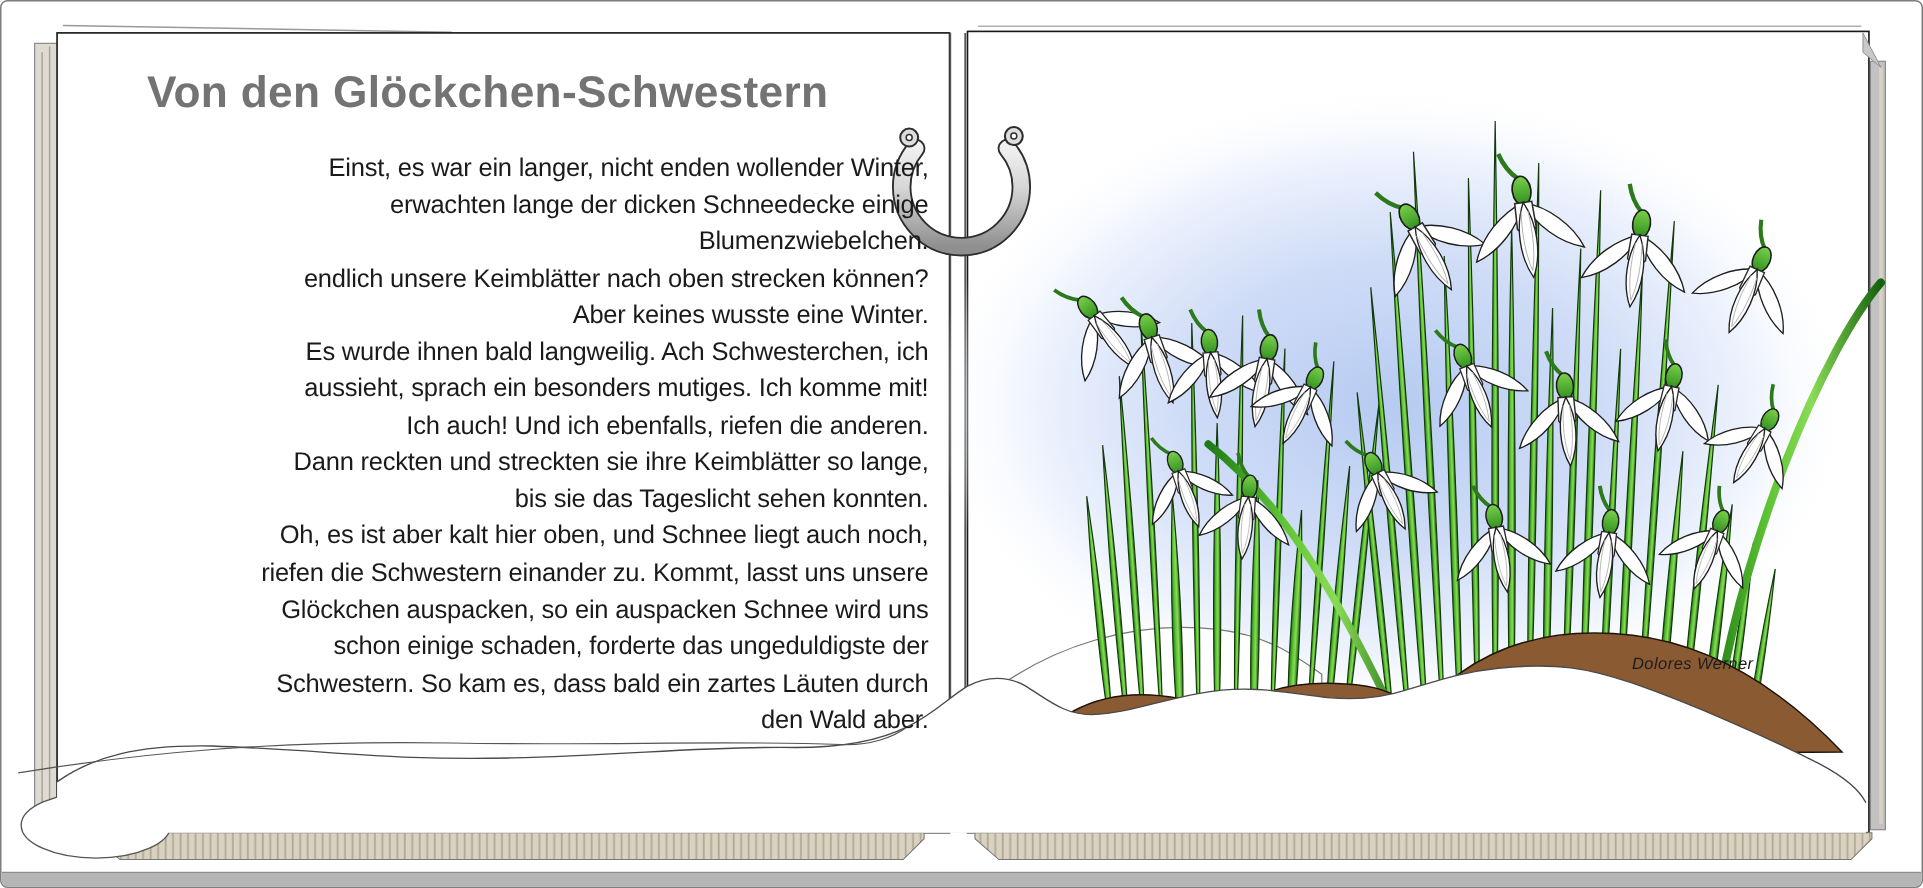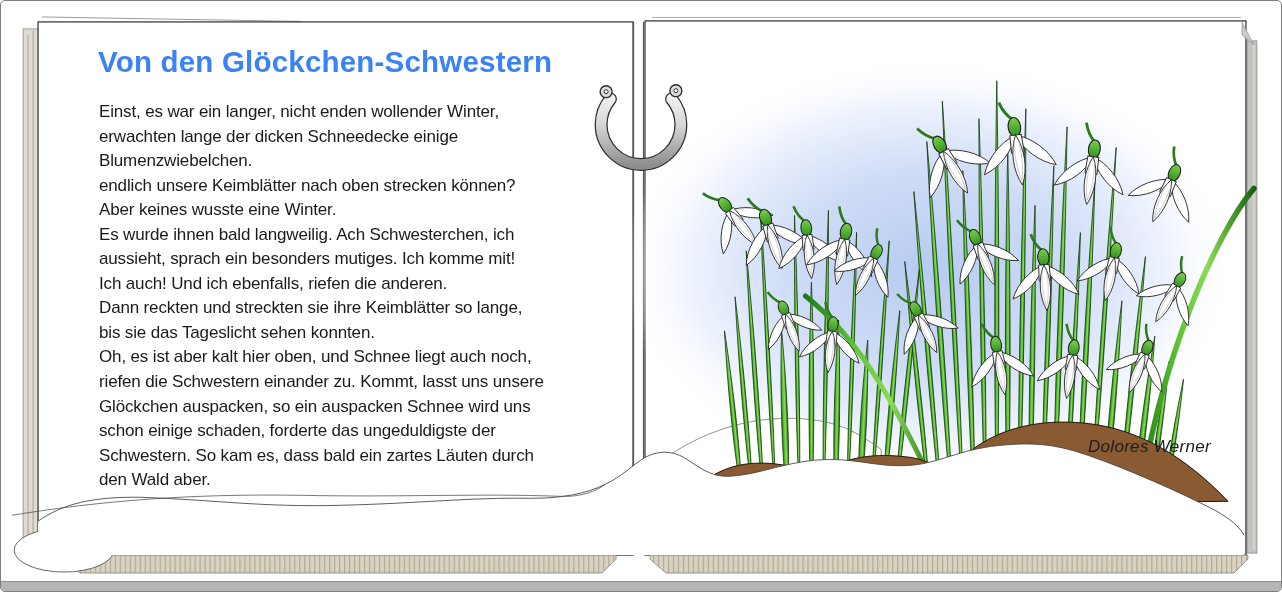--- a/index.html
+++ b/index.html
@@ -4,31 +4,31 @@
 <style>
   html,body{margin:0;padding:0;background:#ffffff;}
   #stage{
     position:relative;width:1280px;height:590px;margin:0;
     border:1px solid #7e7e7e;border-radius:5px;background:#ffffff;
     overflow:hidden;font-family:"Liberation Sans",sans-serif;
   }
   #scene{position:absolute;left:0;top:0;z-index:1;}
   #title{
     position:absolute;left:97px;top:44px;z-index:3;
-    font-size:29.5px;font-weight:600;letter-spacing:0.2px;color:#3b82f6;
+    font-size:29.5px;font-weight:600;letter-spacing:0.2px;color:#737373;
     white-space:nowrap;
   }
   #story{
     position:absolute;left:98px;top:99px;z-index:3;width:520px;
     font-size:17px;line-height:24.55px;letter-spacing:-0.15px;color:#1a1a1a;
   }
-  .story-line{white-space:nowrap;}
+  .story-line{white-space:nowrap;text-align:right;}
   #signature{
     position:absolute;left:1087px;top:436px;z-index:3;
-    font-size:17px;font-style:italic;letter-spacing:0.3px;color:#1d1d1d;
+    font-size:11px;font-style:italic;letter-spacing:0.3px;color:#1d1d1d;
     white-space:nowrap;
   }
   #bottom-bar{
     position:absolute;left:0;right:0;bottom:0;height:9px;z-index:2;
     background:#b5b5b5;border-top:1px solid #8e8e8e;border-radius:0 0 4px 4px;
   }
 </style>
 </head>
 <body>
 

